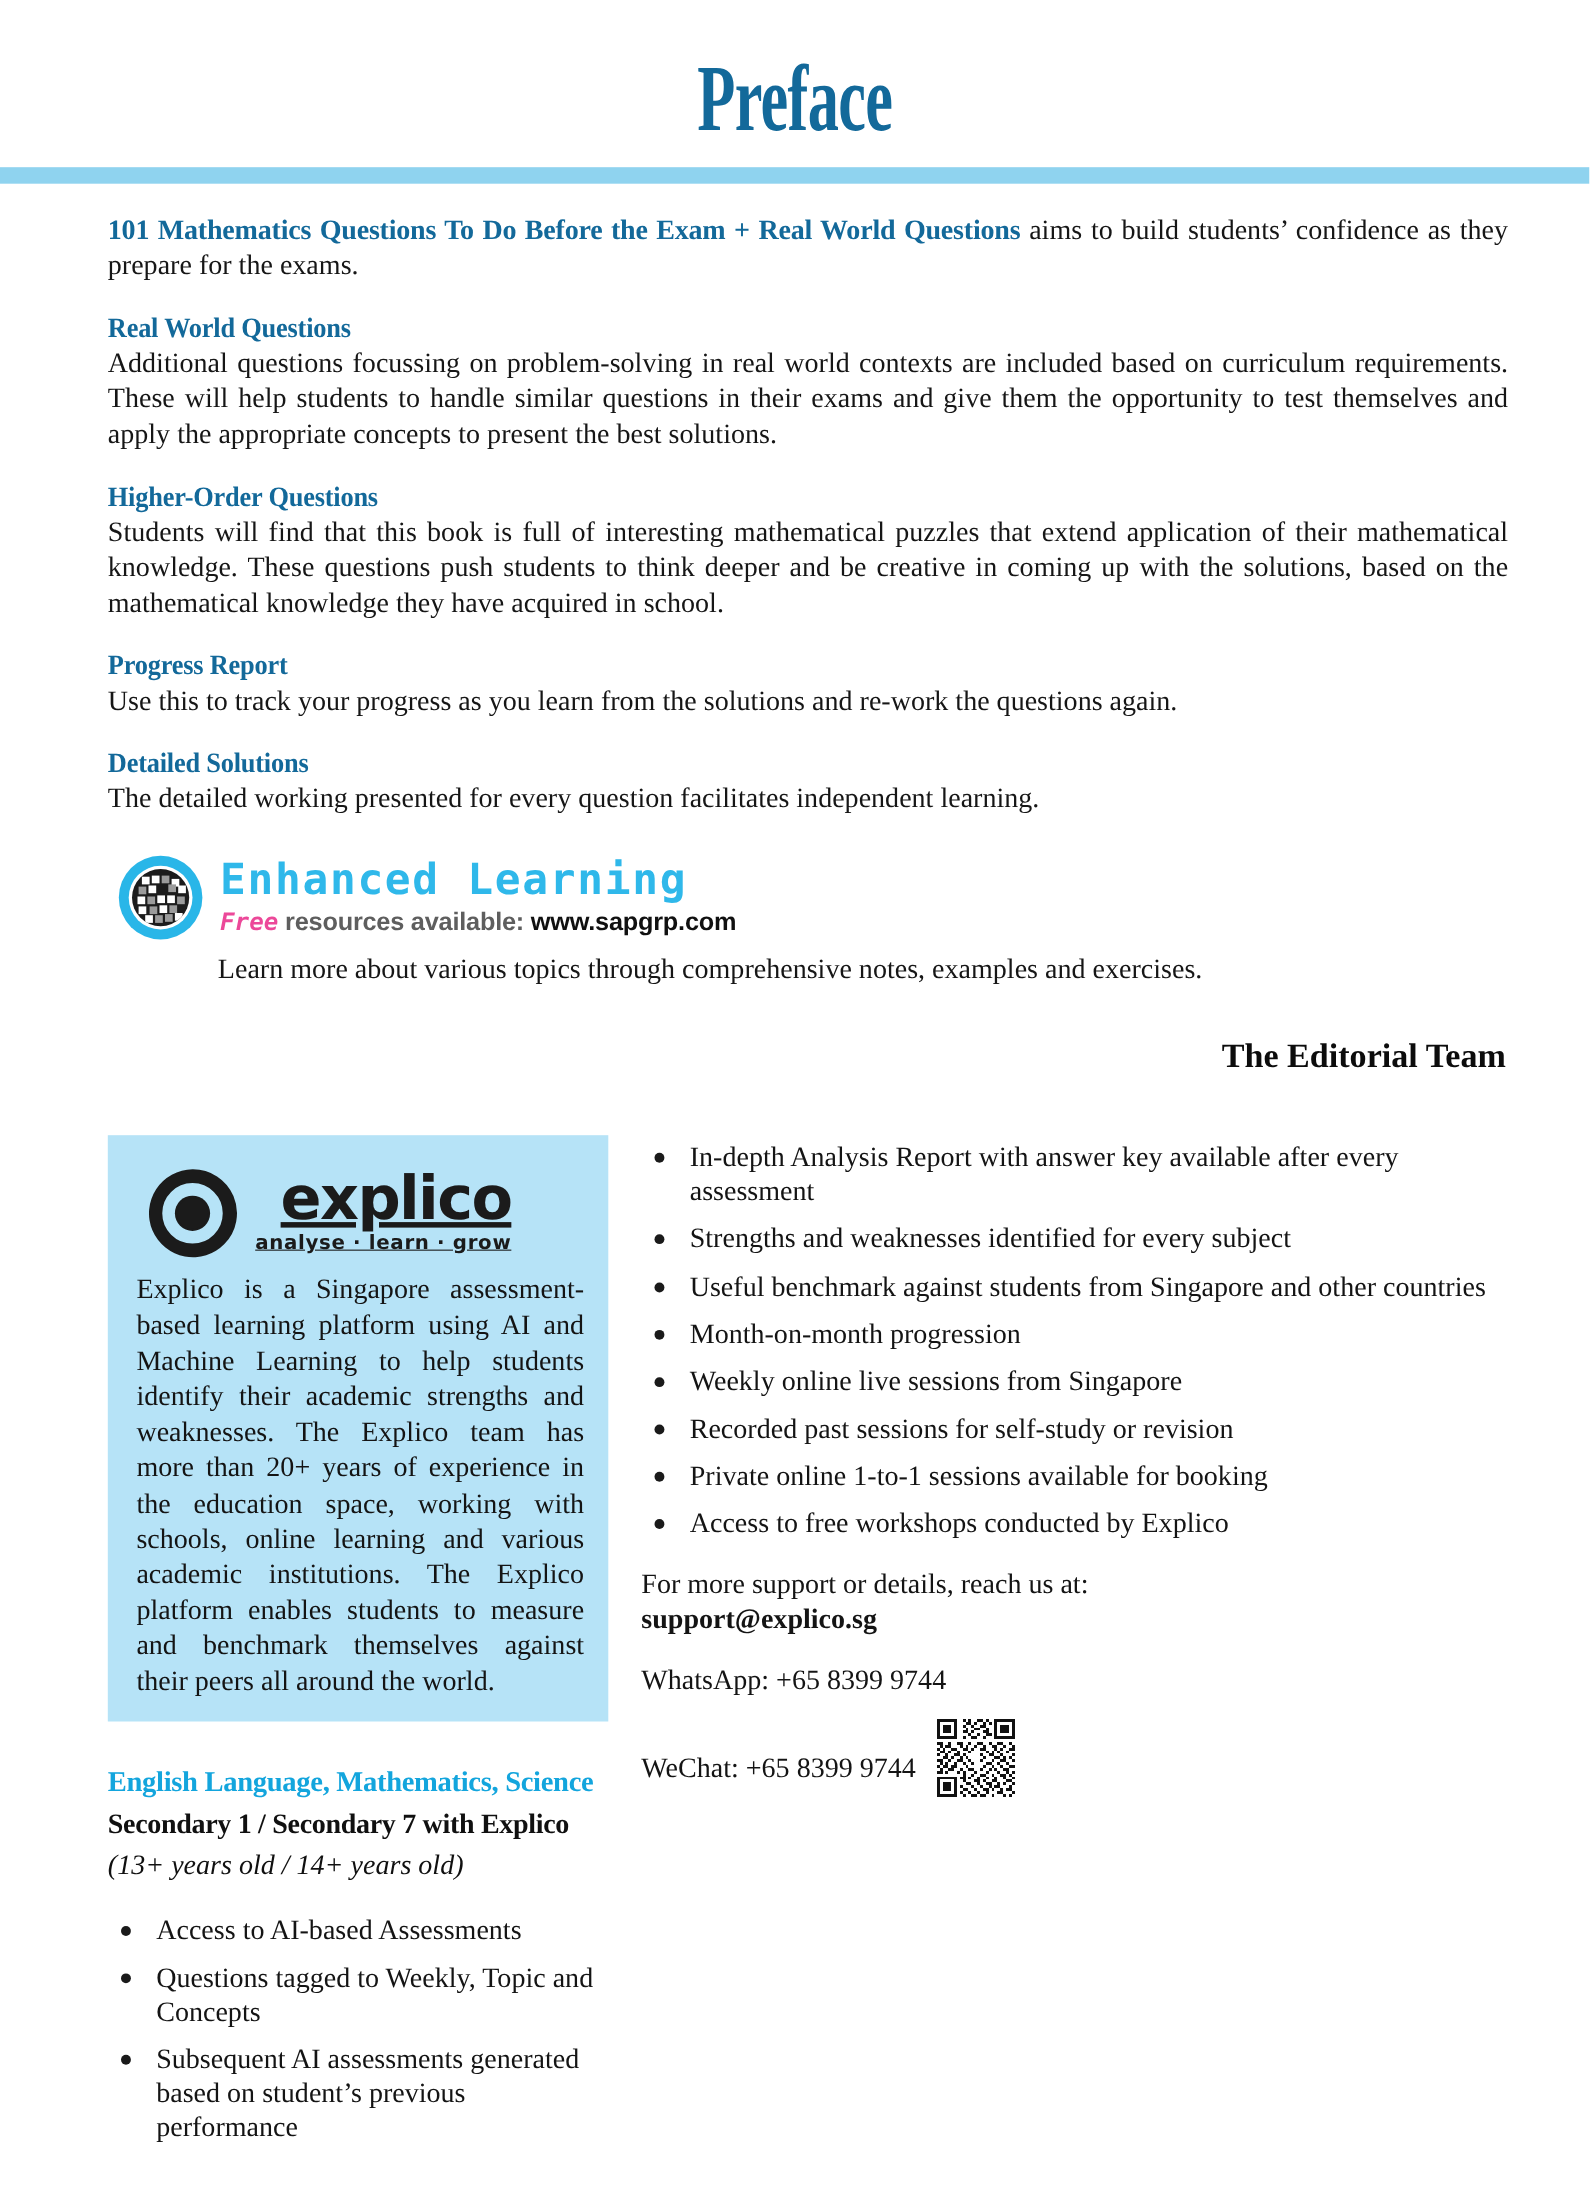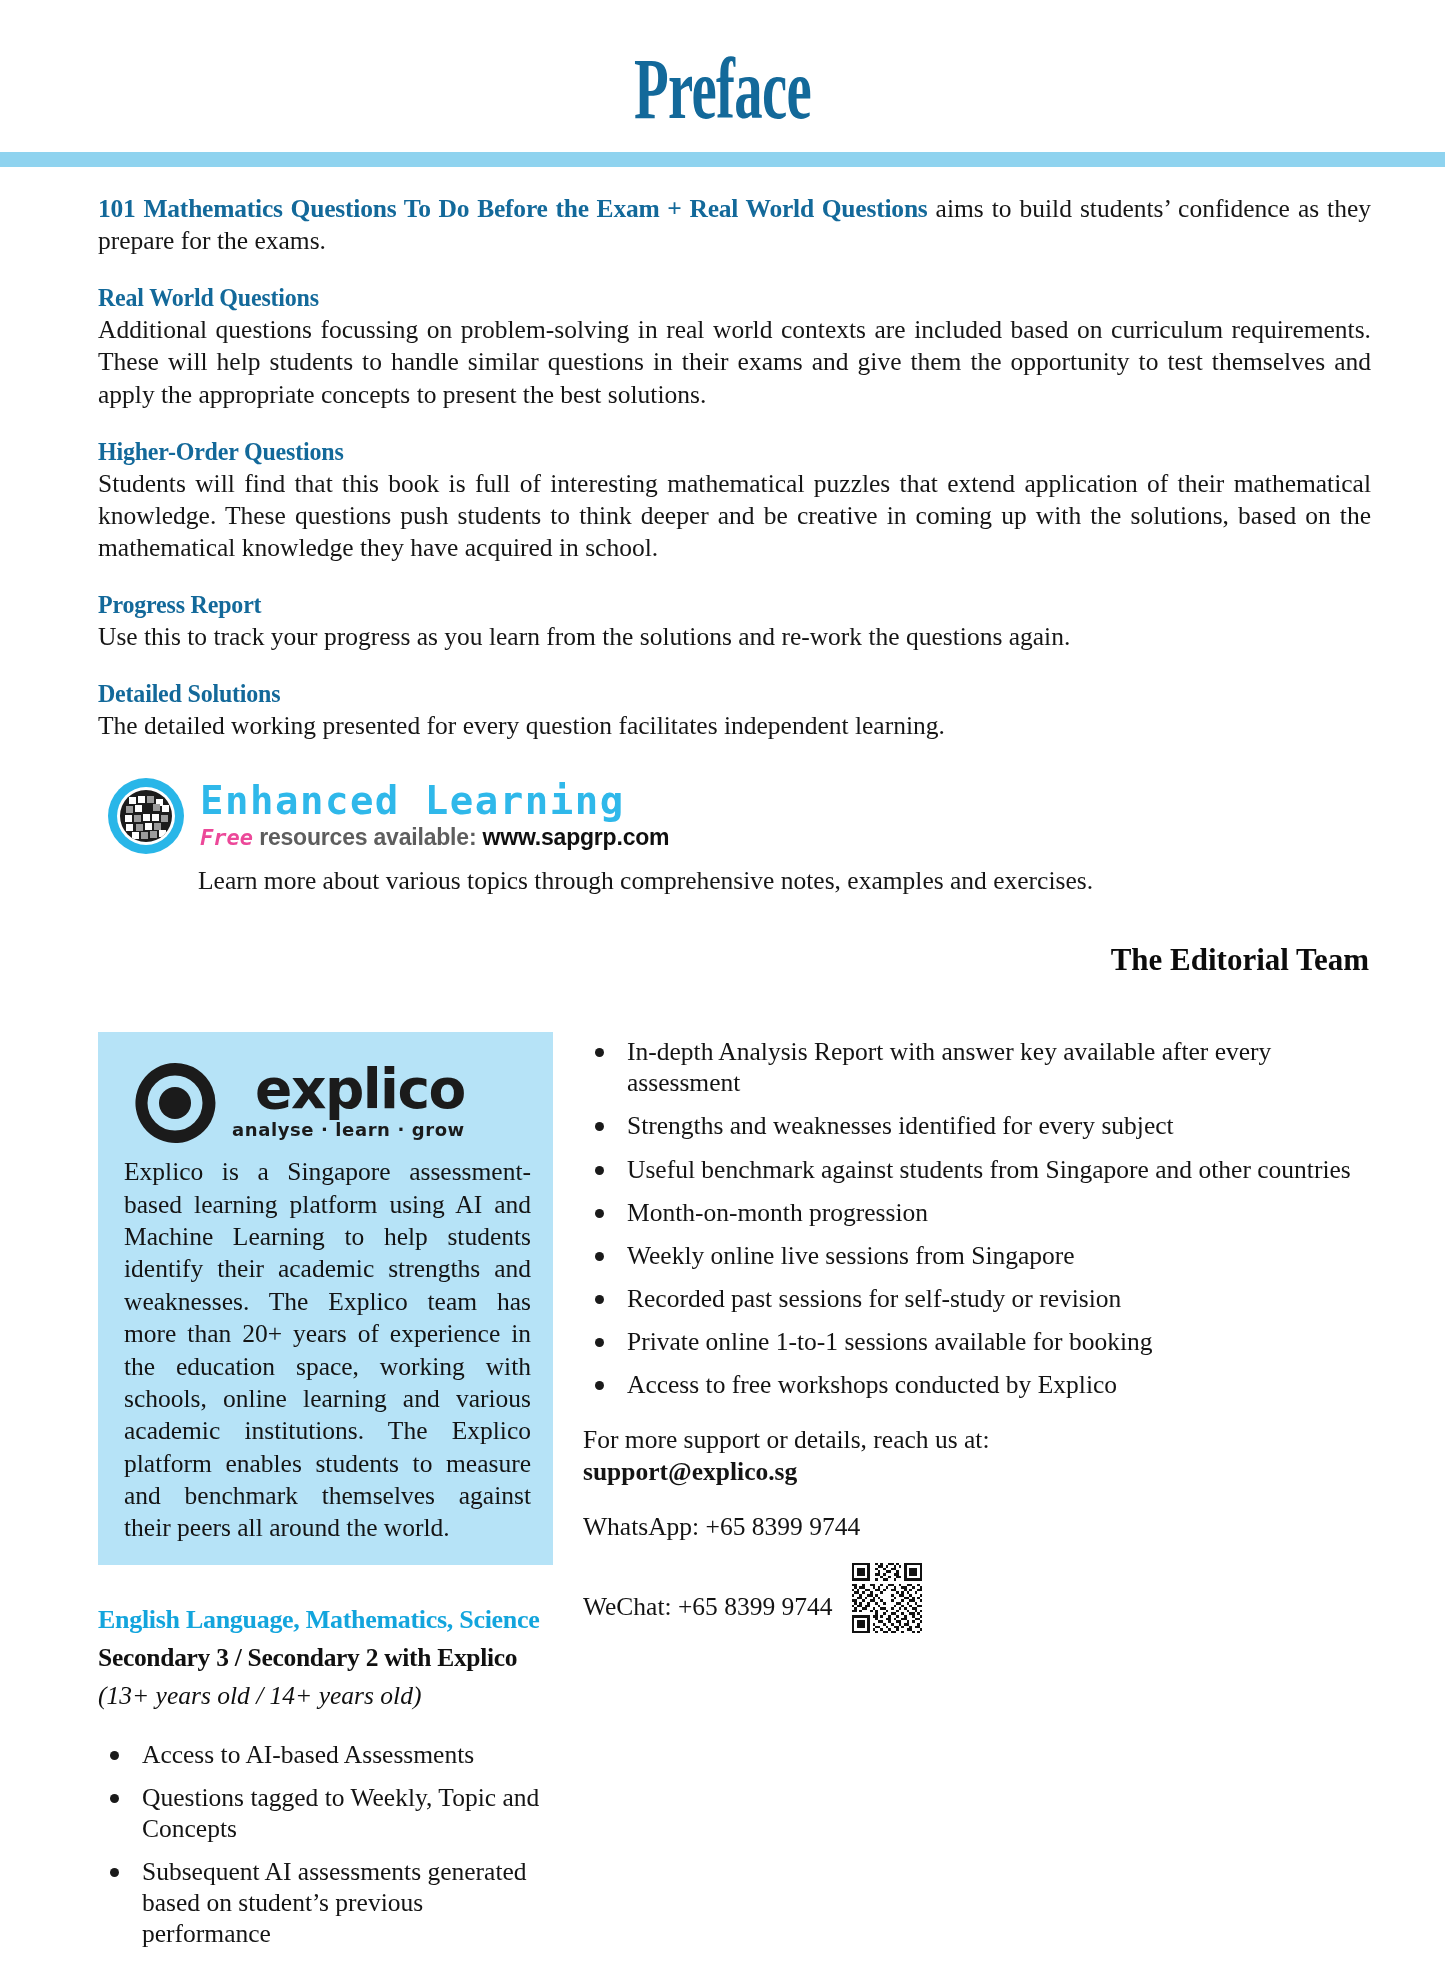--- a/index.html
+++ b/index.html
@@ -163,20 +163,21 @@
 
   .explico-card {
     background: #b6e3f7;
     padding: 18px 22px 20px 26px;
   }
   .explico-logo {
     display: flex;
     align-items: flex-end;
     gap: 14px;
     padding: 10px 0 8px 8px;
+    text-decoration: underline;
   }
   .explico-mark {
     width: 86px; height: 86px;
     position: relative;
     flex: 0 0 auto;
   }
   .explico-word { display: flex; flex-direction: column; align-items: flex-end; padding-bottom: 6px;}
   .explico-name {
     font-family: "DejaVu Sans", "Liberation Sans", sans-serif;
     font-size: 55px;
@@ -358,21 +359,21 @@
           <div class="explico-word">
             <div class="explico-name">explico</div>
             <div class="explico-tag">analyse · learn · grow</div>
           </div>
         </div>
         <div class="explico-body">Explico is a Singapore assessment-based learning platform using AI and Machine Learning to help students identify their academic strengths and weaknesses. The Explico team has more than 20+ years of experience in the education space, working with schools, online learning and various academic institutions. The Explico platform enables students to measure and benchmark themselves against their peers all around the world.</div>
       </div>
 
       <div class="lower-left">
         <div class="subjects-head">English Language, Mathematics, Science</div>
-        <div class="level-line">Secondary 3 / Secondary 2 with Explico</div>
+        <div class="level-line">Secondary 1 / Secondary 7 with Explico</div>
         <div class="age-line">(13+ years old / 14+ years old)</div>
 
         <ul class="bullets">
           <li>Access to AI-based Assessments</li>
           <li>Questions tagged to Weekly, Topic and Concepts</li>
           <li>Subsequent AI assessments generated based on student’s previous performance</li>
         </ul>
       </div>
 
     </div>

